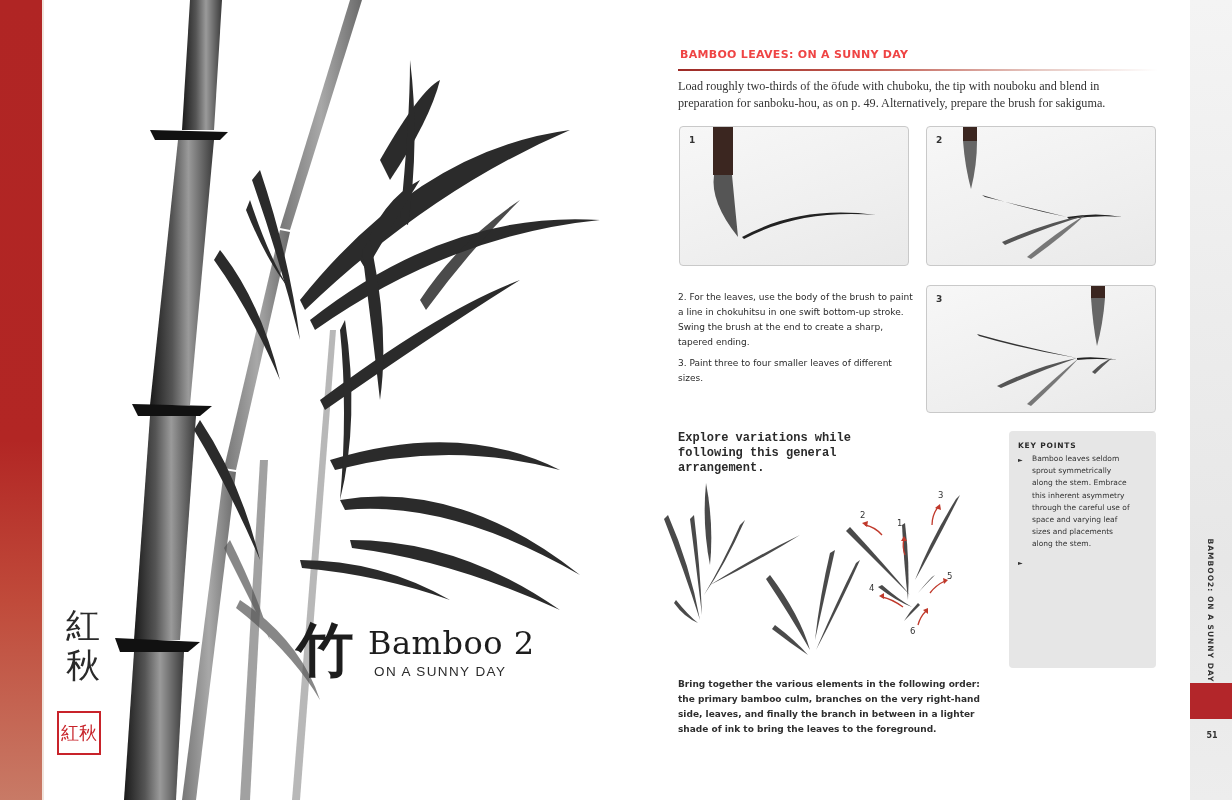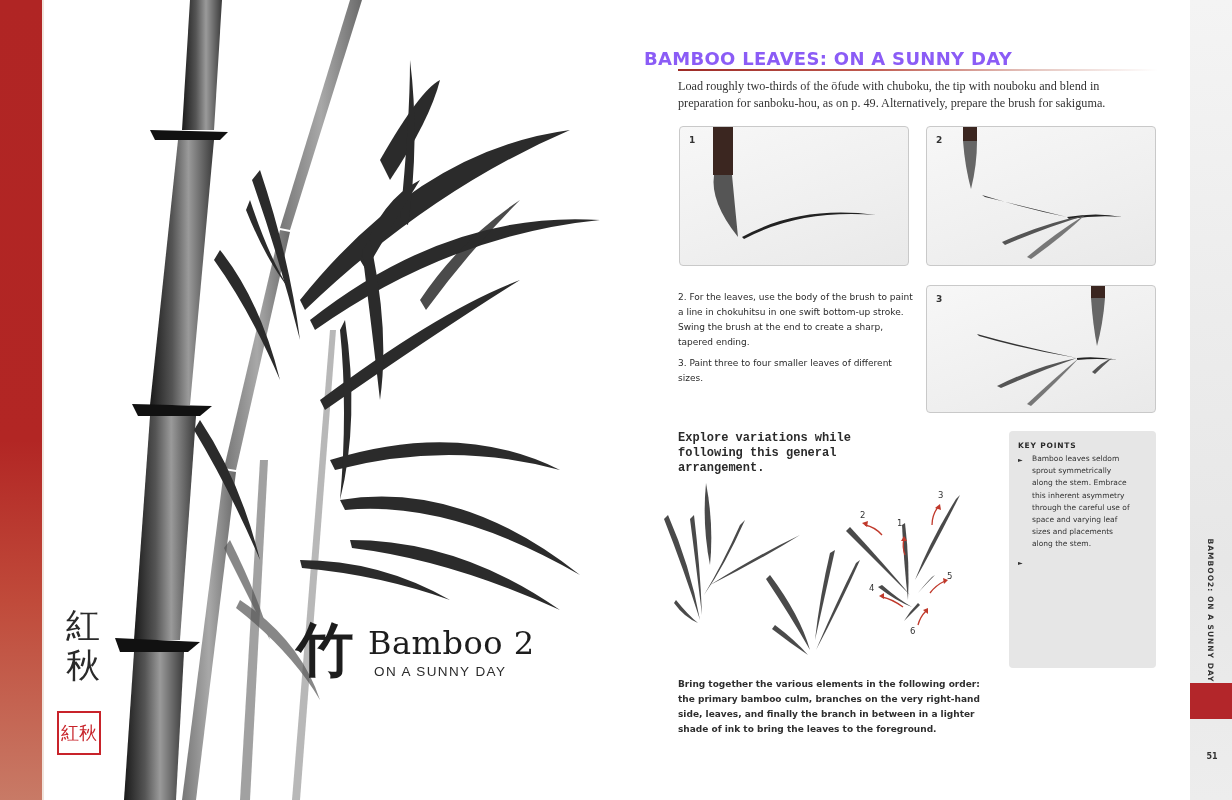--- a/index.html
+++ b/index.html
@@ -25,21 +25,21 @@
   .kanji { position: absolute; left: 0; top: 0; font-family: "DejaVu Serif", serif; font-size: 58px; line-height: 64px; color: #1d1d1d; font-weight: bold; }
   .title-script { position: absolute; left: 72px; top: 6px; font-family: "DejaVu Serif", serif; font-size: 32px; color: #1d1d1d; letter-spacing: 0.5px; }
   .title-sub { position: absolute; left: 78px; top: 46px; font-family: "Liberation Sans", sans-serif; font-size: 13.5px; letter-spacing: 1.4px; color: #2c2c2c; }
   .intro { position: absolute; left: 298px; top: 697px; width: 260px; font-family: "Liberation Serif", serif; font-size: 11.6px; line-height: 17.5px; color: #2a2a2a; }
   .intro .smallcaps { font-variant: small-caps; letter-spacing: 0.6px; font-weight: bold; color: #333; }
 
   
   .right-page { position: absolute; left: 620px; top: 0; width: 612px; height: 800px; background: #ffffff; }
   .paper-strip { position: absolute; left: 1190px; top: 0; width: 42px; height: 800px;
     background: linear-gradient(to bottom, #f4f4f4, #ececec 40%, #e7e7e7 70%, #ededed); }
-  .section-title { position: absolute; left: 644px; top: 48px; font-family: "DejaVu Sans", sans-serif; font-weight: bold; font-size: 18px; letter-spacing: 0.3px; color: #8b5cf6; }
+  .section-title { position: absolute; left: 680px; top: 48px; font-family: "DejaVu Sans", sans-serif; font-weight: bold; font-size: 11px; letter-spacing: 0.3px; color: #ef4444; }
   .title-rule { position: absolute; left: 678px; top: 69px; width: 480px; height: 2px;
     background: linear-gradient(to right, #9d2a26 0%, #c05a4f 40%, #e6c8c2 75%, rgba(255,255,255,0) 100%); }
   .lead { position: absolute; left: 678px; top: 78px; width: 470px; font-family: "Liberation Serif", serif; font-size: 12.2px; line-height: 17px; color: #333; }
 
   .photo { position: absolute; background: linear-gradient(160deg, #f7f7f7 0%, #efefef 60%, #e9e9e9 100%);
     border: 1px solid #c9c9c9; border-radius: 4px; overflow: hidden; }
   .photo .num { position: absolute; left: 9px; top: 8px; font-family: "DejaVu Sans", sans-serif; font-size: 9px; color: #333; font-weight: bold; }
   .photo svg { position: absolute; left: 0; top: 0; }
 
   .steps { position: absolute; left: 678px; top: 290px; width: 240px; font-family: "DejaVu Sans", sans-serif; font-size: 9px; line-height: 15px; color: #2a2a2a; }
@@ -52,21 +52,21 @@
   .bring { position: absolute; left: 678px; top: 677px; width: 310px; font-family: "DejaVu Sans", sans-serif; font-weight: bold; font-size: 9px; line-height: 15px; color: #2e2e2e; }
 
   .keypoints { position: absolute; left: 1009px; top: 431px; width: 147px; height: 237px; background: #e6e6e6; border-radius: 4px; padding: 10px 24px 8px 9px; }
   .kp-title { font-family: "DejaVu Sans", sans-serif; font-weight: bold; font-size: 7.5px; letter-spacing: 0.8px; color: #2a2a2a; margin-bottom: 3px; }
   .kp-item { display: flex; font-family: "DejaVu Sans", sans-serif; font-size: 7.5px; line-height: 12.2px; color: #333; margin-bottom: 5px; }
   .kp-item .bullet { width: 14px; flex: none; font-size: 6px; padding-top: 1px; color: #333; }
 
   .running-head { position: absolute; left: 1199px; top: 535px; width: 24px; height: 150px; display: flex; align-items: center; justify-content: center; }
   .running-head span { transform: rotate(90deg); white-space: nowrap; font-family: "DejaVu Sans", sans-serif; font-size: 7.5px; letter-spacing: 1px; color: #333; font-weight: bold; }
   .page-tab { position: absolute; left: 1190px; top: 683px; width: 42px; height: 36px; background: #b3262a; }
-  .page-num { position: absolute; left: 1200px; top: 752px; width: 24px; text-align: center; font-family: "DejaVu Sans", sans-serif; font-weight: bold; font-size: 8px; color: #333; }
+  .page-num { position: absolute; left: 1200px; top: 731px; width: 24px; text-align: center; font-family: "DejaVu Sans", sans-serif; font-weight: bold; font-size: 8px; color: #333; }
 </style>
 </head>
 <body>
 
 <div class="left-page">
   <div class="red-band"></div>
   <div class="red-band-edge"></div>
 
   <svg class="painting" width="574" height="800" viewBox="44 0 574 800">
     <defs>

